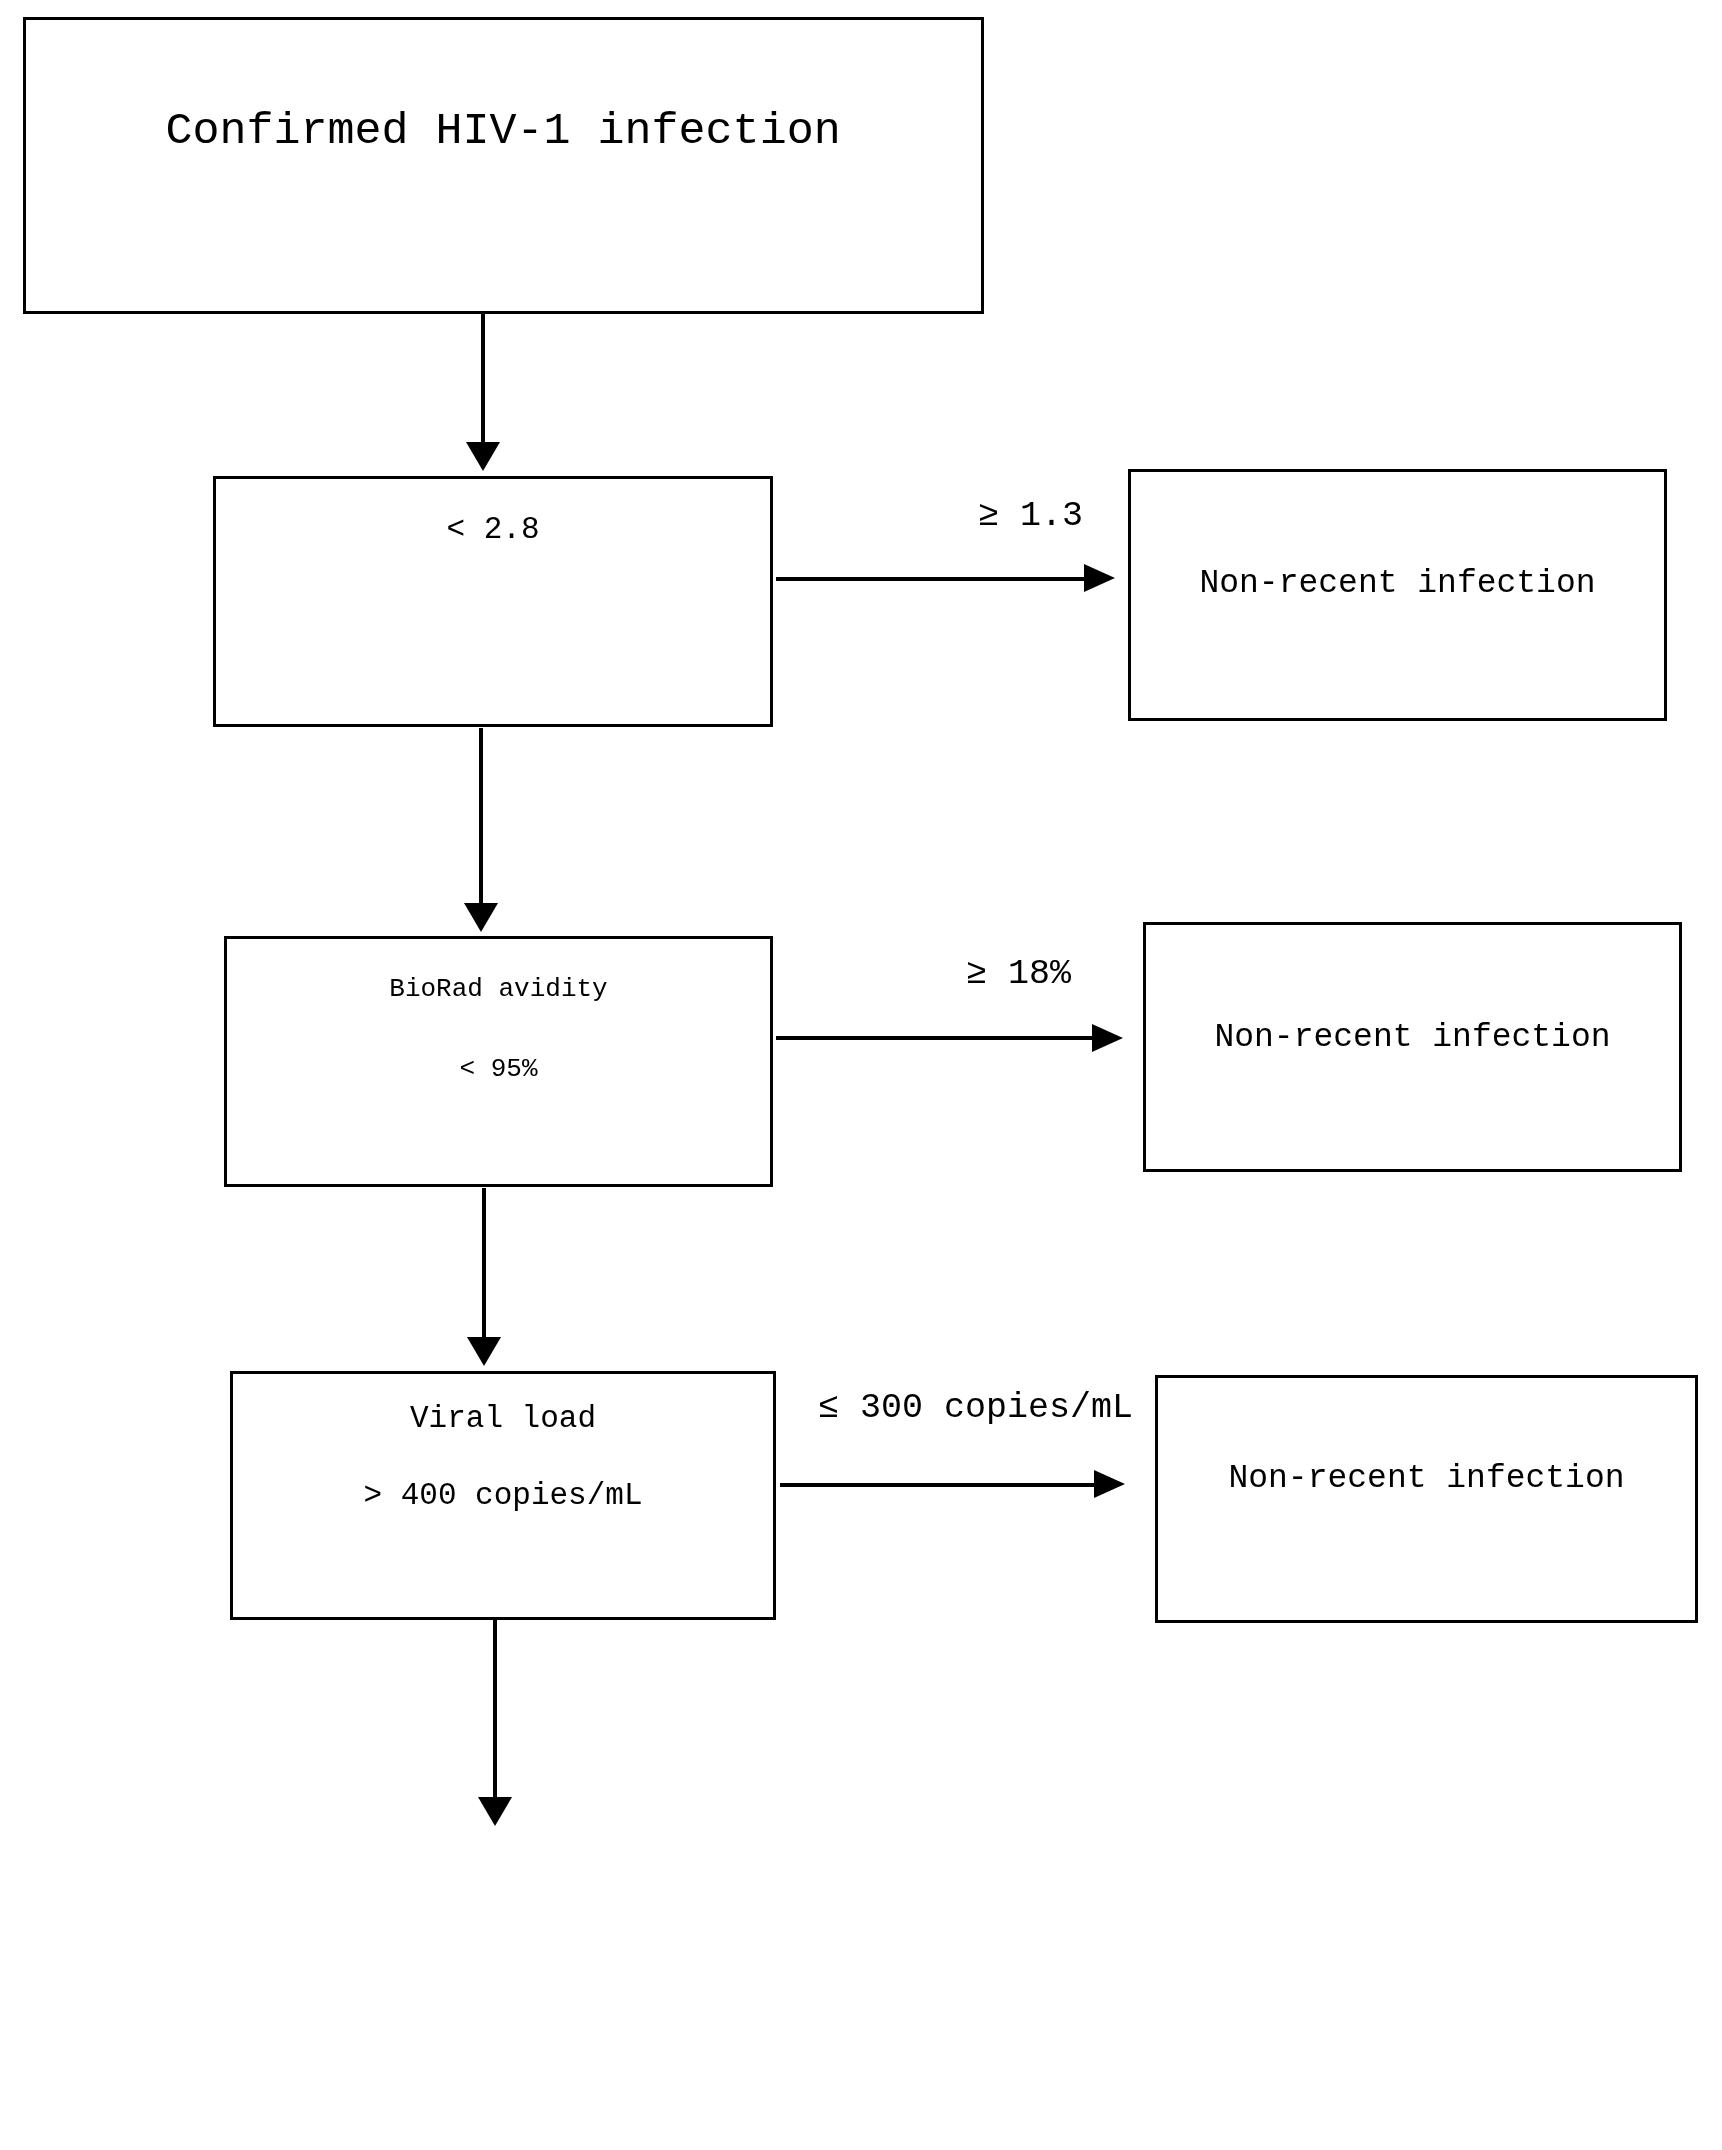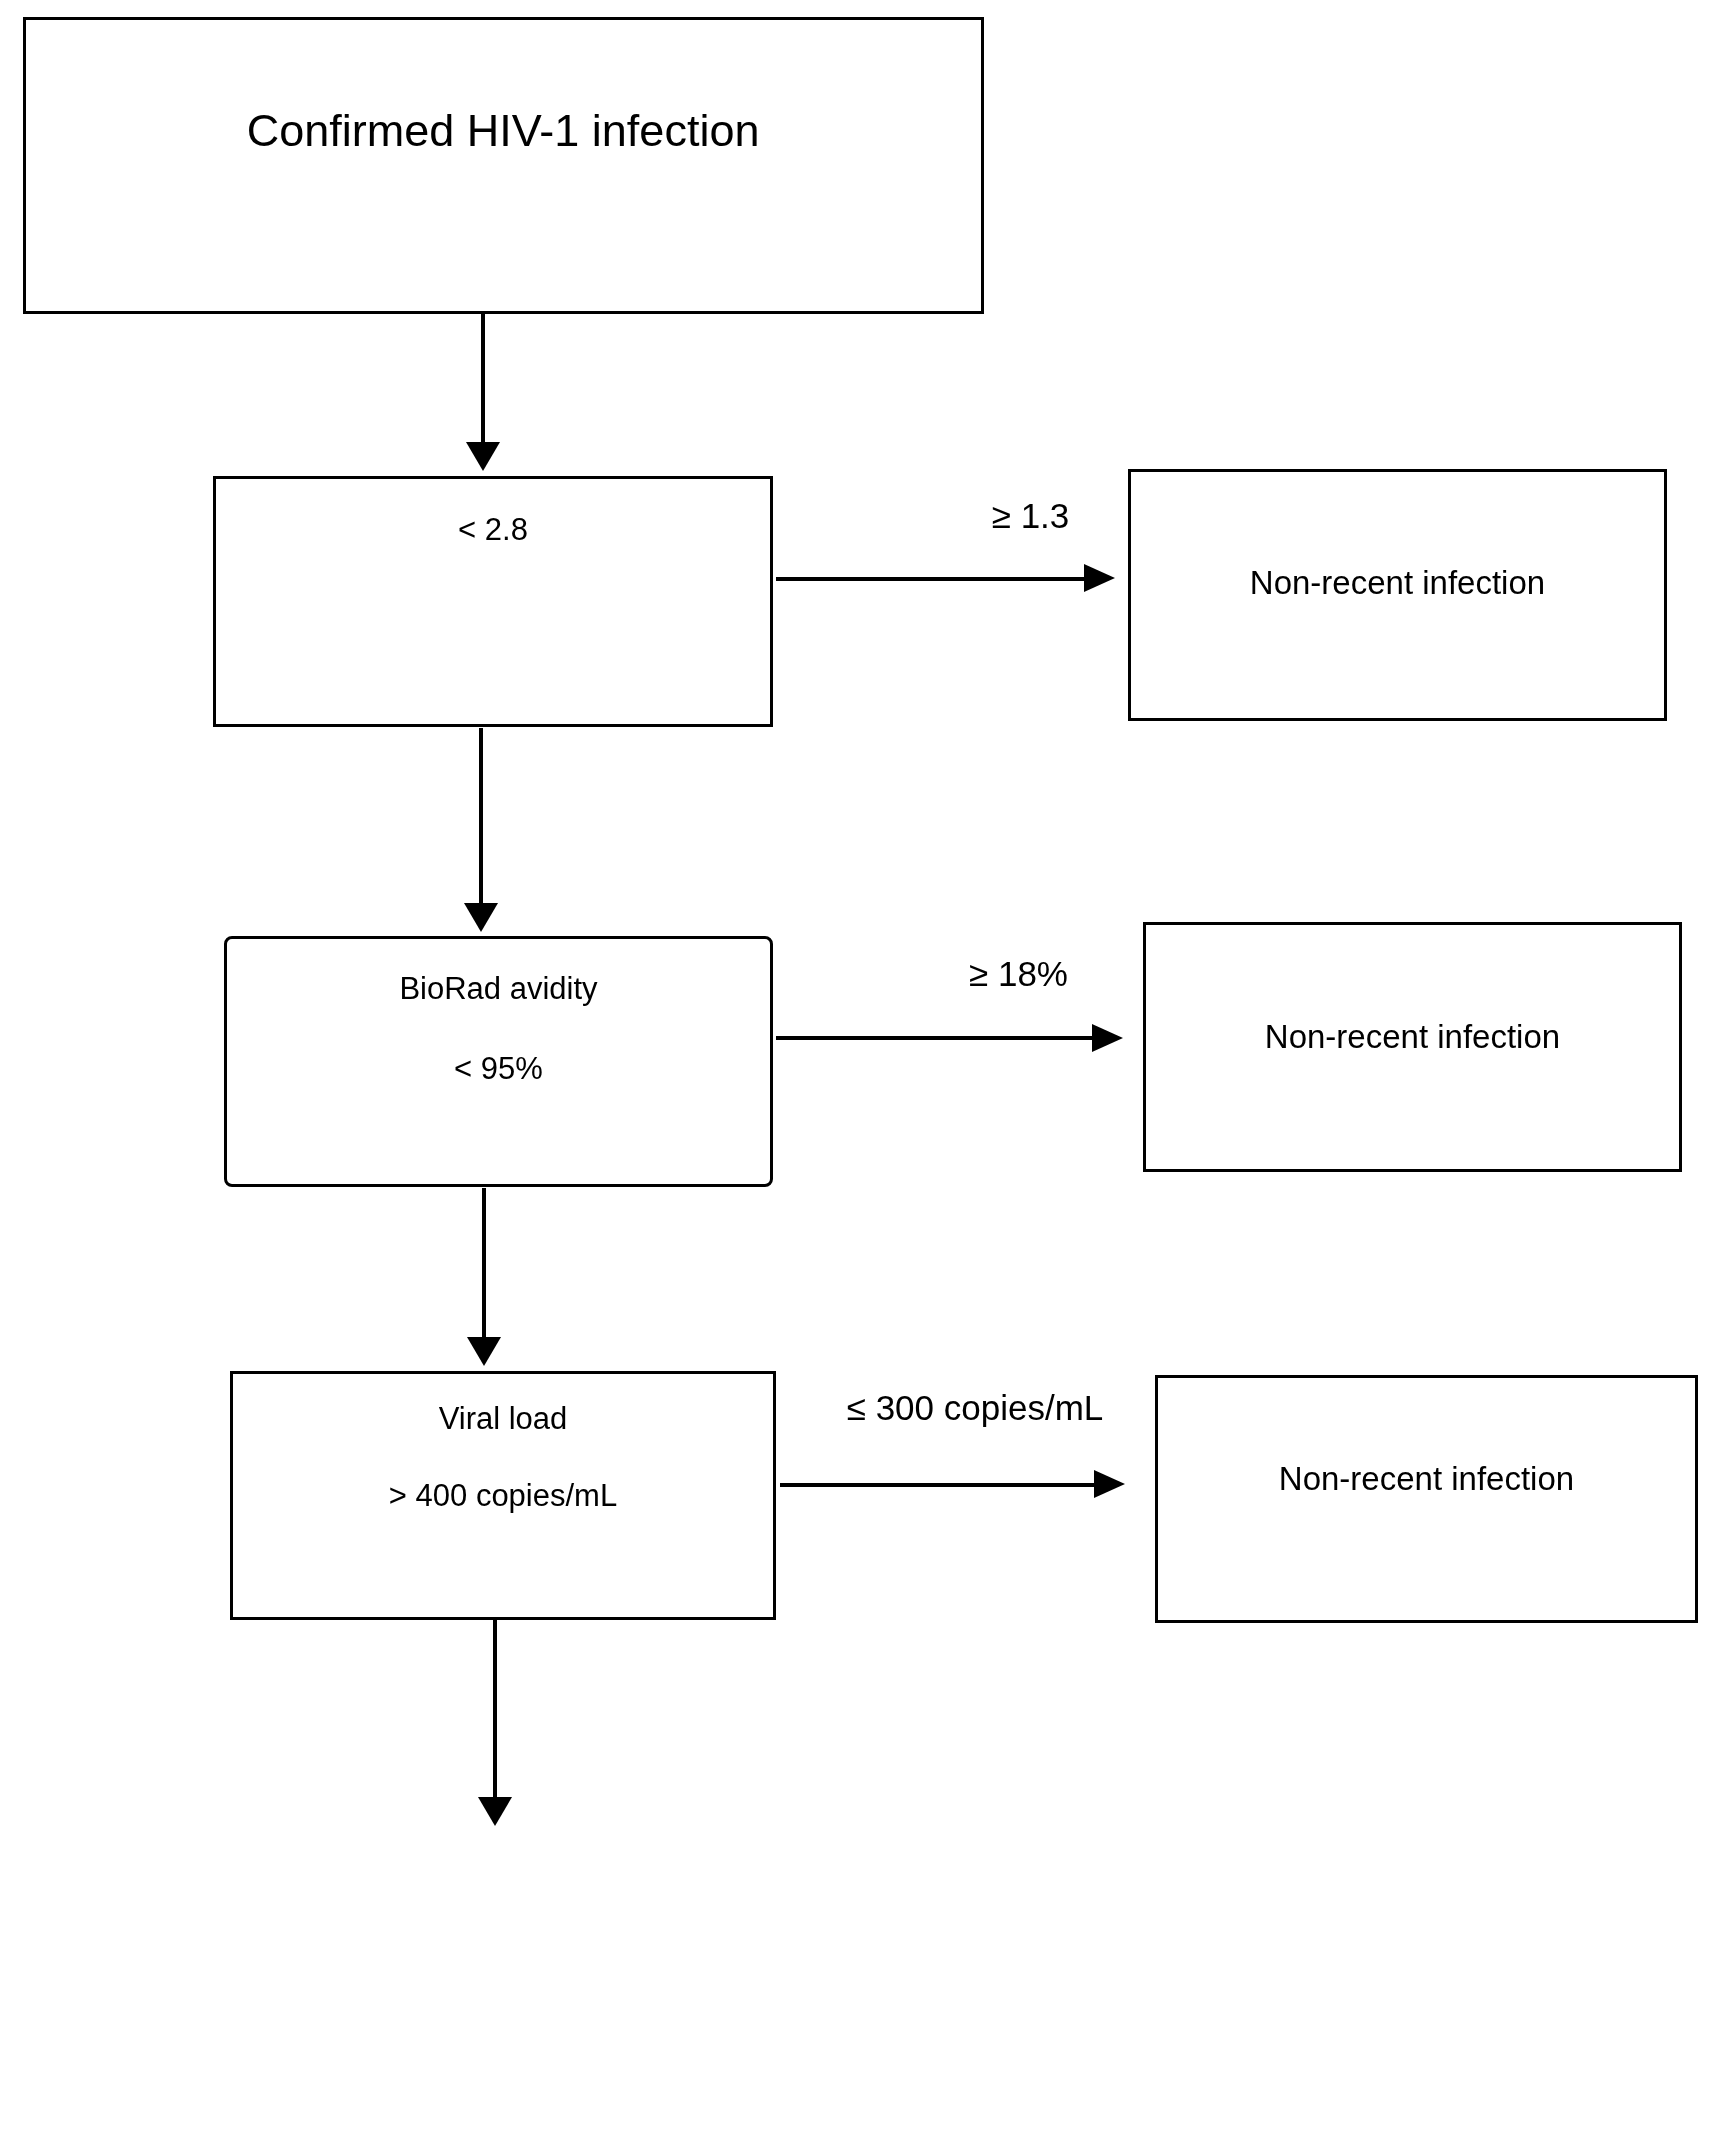--- a/index.html
+++ b/index.html
@@ -5,21 +5,21 @@
   html, body {
     margin: 0;
     padding: 0;
     background: #ffffff;
   }
   #canvas {
     position: relative;
     width: 1723px;
     height: 1930px;
     background: #ffffff;
-    font-family: Liberation Sans, sans-serif;
+    font-family: Liberation Mono, monospace;
     color: #000000;
   }
   .node {
     position: absolute;
     box-sizing: border-box;
     border: 3.8px solid #000000;
     background: #ffffff;
     display: flex;
     flex-direction: column;
     align-items: center;
@@ -29,21 +29,21 @@
 
   
   #box-confirmed { left: 22.6px;   top: 17px;   width: 961px; height: 297px;
                    justify-content: center; padding-bottom: 69px; font-size: 45px; }
   #box-lag       { left: 213px;  top: 476px;  width: 560px;  height: 251px;
                    justify-content: flex-start; padding-top: 14.5px; font-size: 31px; }
   #box-lag .line { line-height: 71px; }
   #box-nr1       { left: 1128px; top: 469px;  width: 539px;  height: 252px;
                    justify-content: center; padding-bottom: 24px; font-size: 33px; }
   #box-biorad    { left: 224px;  top: 936px; width: 549px;  height: 251px;
-                   justify-content: flex-start; padding-top: 10px; font-size: 31px; border-radius: 8px; }
+                   justify-content: flex-start; padding-top: 10px; font-size: 26px; }
   #box-biorad .line { line-height: 80px; }
   #box-nr2       { left: 1143px; top: 922px; width: 539px;  height: 250px;
                    justify-content: center; padding-bottom: 20px; font-size: 33px; }
   #box-viral     { left: 230px;  top: 1371px; width: 546px;  height: 249px;
                    justify-content: flex-start; padding-top: 5.7px; font-size: 31px; }
   #box-viral .line { line-height: 77px; }
   #box-nr3       { left: 1155px; top: 1375px; width: 543px;  height: 248px;
                    justify-content: center; padding-bottom: 41px; font-size: 33px; }
   #box-rita      { left: 222px;  top: 1830px; width: 557px;  height: 314px;
                    justify-content: flex-start; padding-top: 7px; font-size: 39px; }

